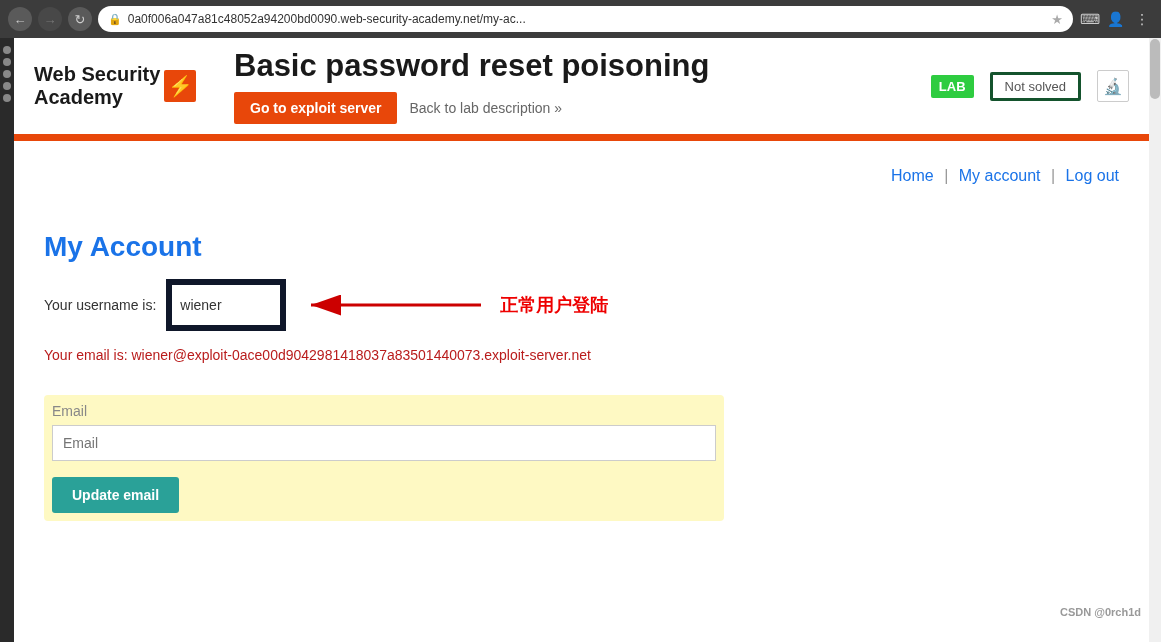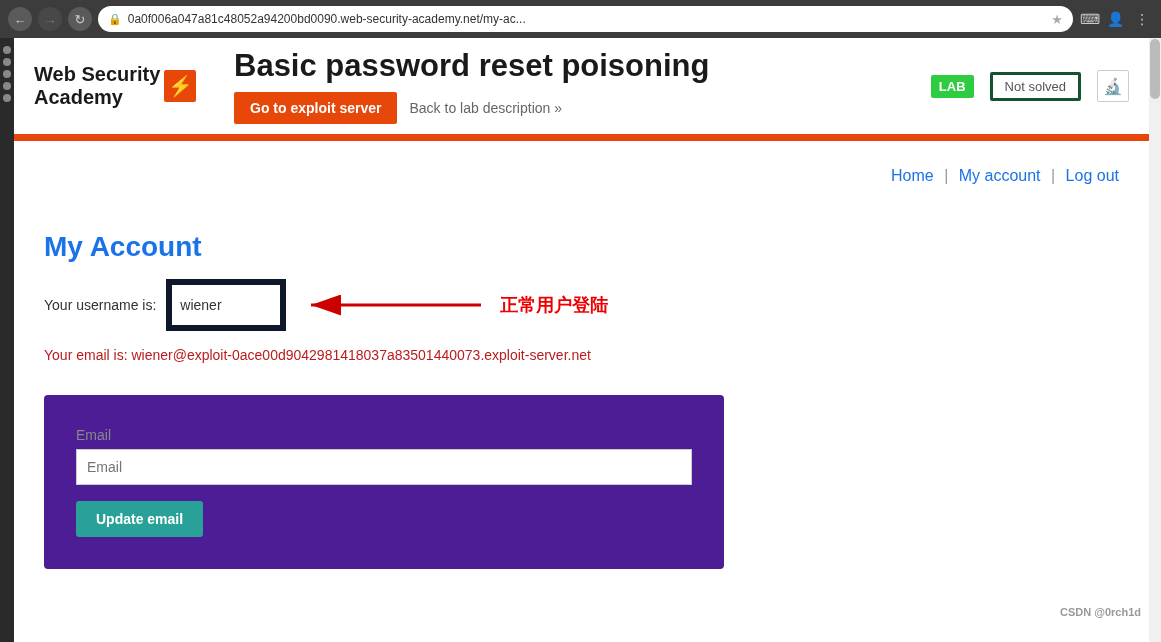--- a/index.html
+++ b/index.html
@@ -205,23 +205,23 @@
     }
 
     .email-line {
       font-size: 14px;
       color: #b91c1c;
       margin-bottom: 32px;
     }
 
     
     .form-panel {
-      background: #4c1d95;
+      background: #fef9c3;
       border-radius: 4px;
-      padding: 32px;
+      padding: 8px;
       max-width: 680px;
     }
     .form-label {
       font-size: 14px;
       color: #888;
       margin-bottom: 6px;
     }
     .form-input {
       width: 100%;
       height: 36px;

